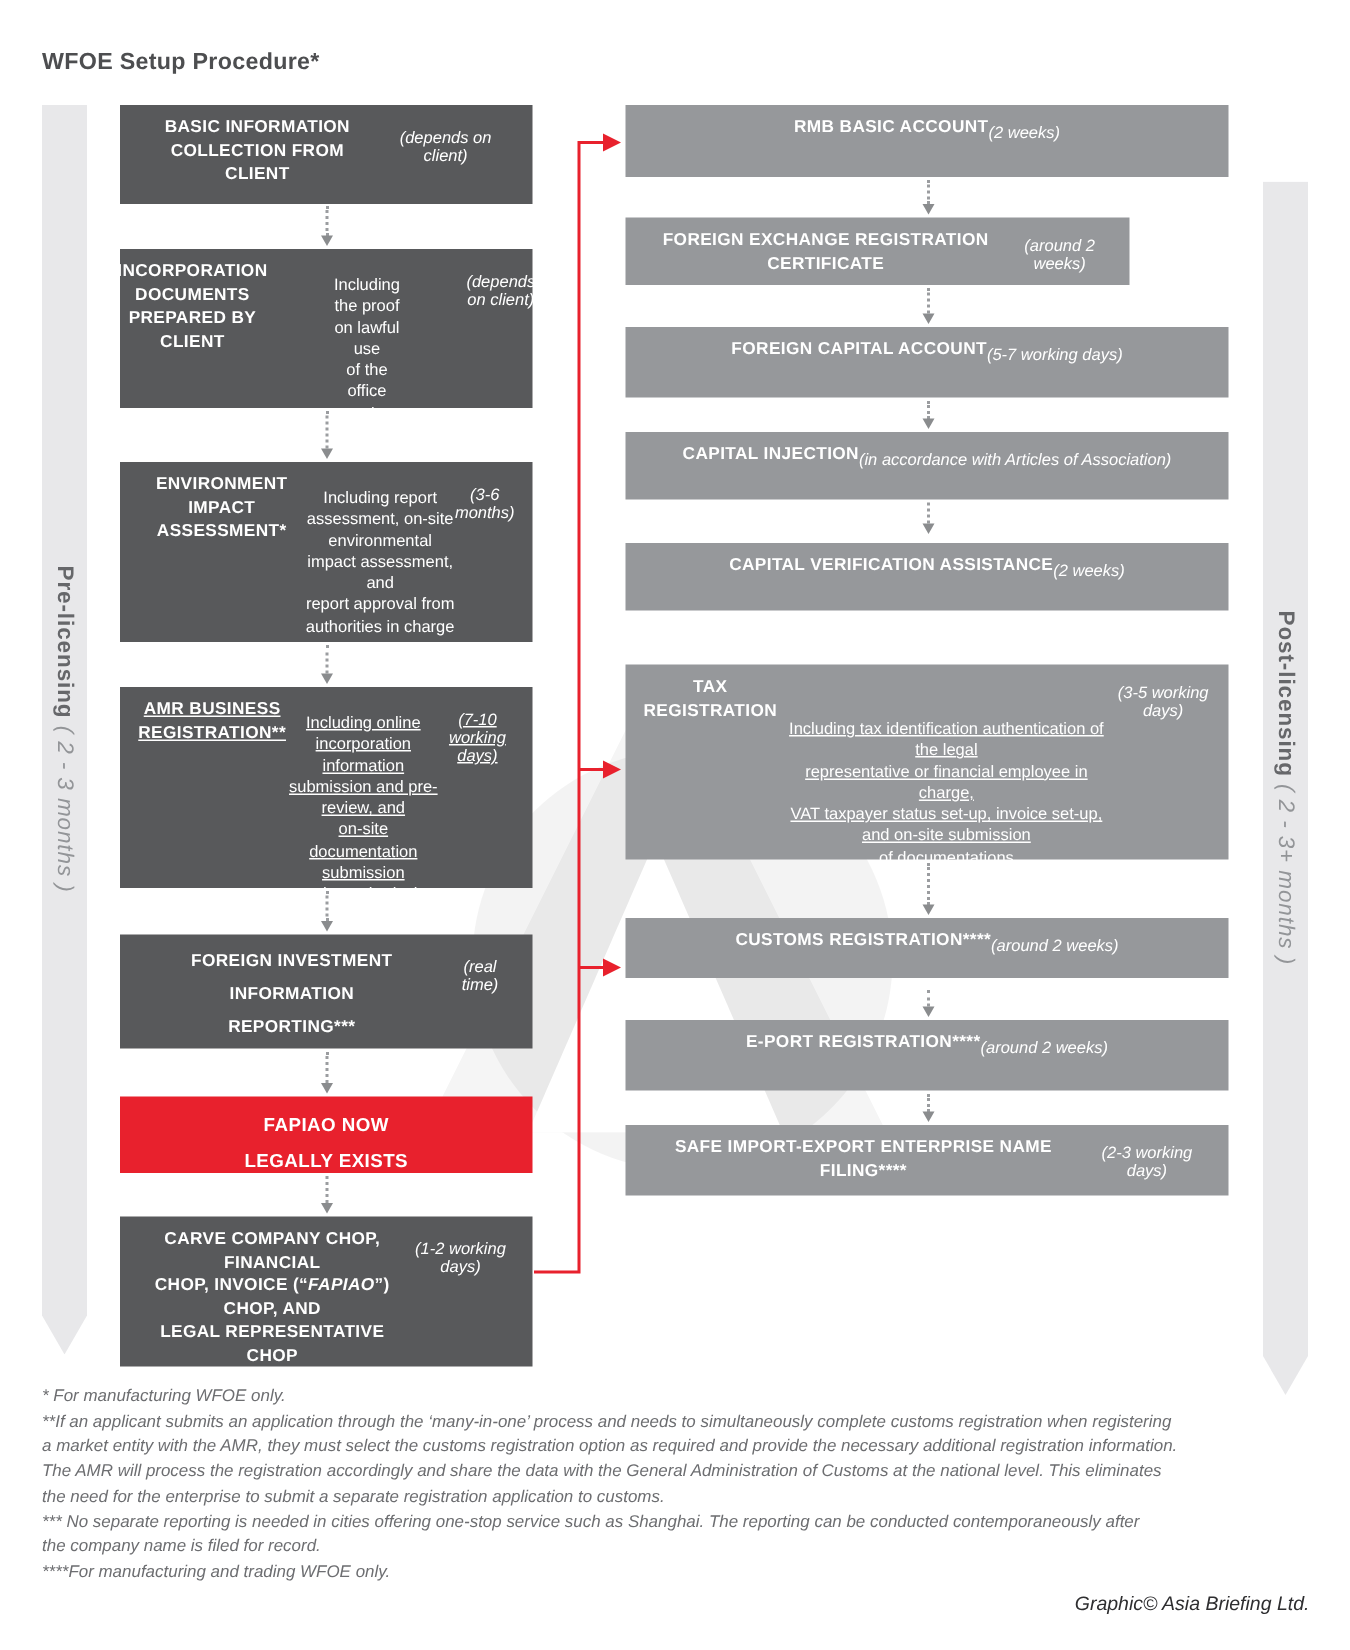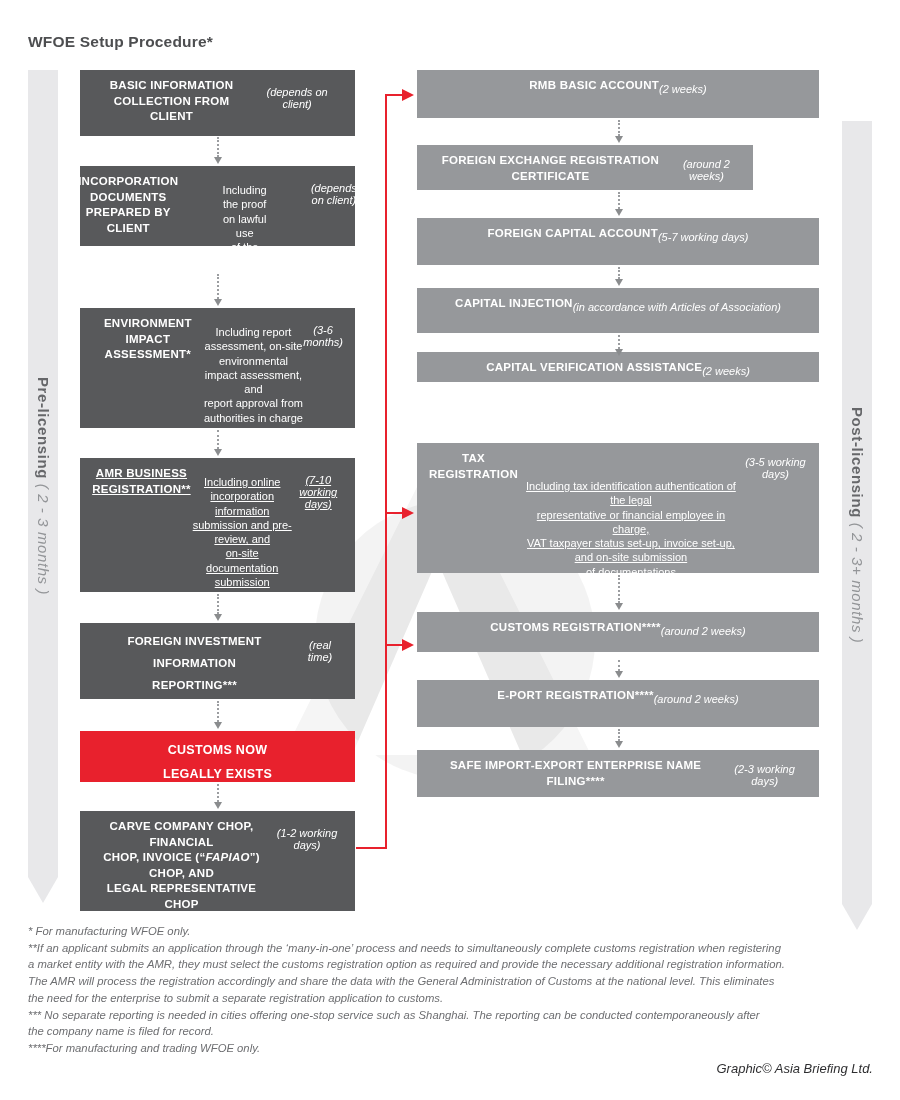--- a/index.html
+++ b/index.html
@@ -80,21 +80,21 @@
       <span class="bl-ital">( 2 - 3+ months )</span>
     </div>
   </div>
 
   <div class="box dark" style="left:80px;top:70px;width:275px;height:66px;">
     <div class="hdr">BASIC INFORMATION
 COLLECTION FROM CLIENT</div>
     <div class="time">(depends on client)</div>
   </div>
 
-  <div class="box dark" style="left:80px;top:166px;width:275px;height:80px;gap:44px;">
+  <div class="box dark" style="left:80px;top:166px;width:275px;height:106px;gap:44px;">
     <div class="hdr">INCORPORATION DOCUMENTS
 PREPARED BY CLIENT</div>
     <div class="bt">Including the proof on lawful use
 of the office premises</div>
     <div class="time">(depends on client)</div>
   </div>
 
   <div class="box dark" style="left:80px;top:308px;width:275px;height:120px;">
     <div class="hdr">ENVIRONMENT IMPACT ASSESSMENT*</div>
     <div class="bt">Including report assessment, on-site
@@ -112,21 +112,21 @@
     <div class="time">(7-10 working days)</div>
   </div>
 
   <div class="box dark" style="left:80px;top:623px;width:275px;height:76px;">
     <div class="hdr hdr-wide">FOREIGN INVESTMENT INFORMATION
 REPORTING***</div>
     <div class="time">(real time)</div>
   </div>
 
   <div class="box red-box" style="left:80px;top:731px;width:275px;height:51px;">
-    <div class="milestone-label">CUSTOMS NOW
+    <div class="milestone-label">FAPIAO NOW
 LEGALLY EXISTS</div>
   </div>
 
   <div class="box dark" style="left:80px;top:811px;width:275px;height:100px;">
     <div class="hdr"><span>CARVE COMPANY CHOP, FINANCIAL
 CHOP, INVOICE (“</span><span class="ital">FAPIAO</span><span>”) CHOP, AND
 LEGAL REPRESENTATIVE CHOP</span></div>
     <div class="time">(1-2 working days)</div>
   </div>
 
@@ -143,21 +143,21 @@
   <div class="box light" style="left:417px;top:218px;width:402px;height:47px;">
     <div class="hdr">FOREIGN CAPITAL ACCOUNT</div>
     <div class="time">(5-7 working days)</div>
   </div>
 
   <div class="box light" style="left:417px;top:288px;width:402px;height:45px;">
     <div class="hdr">CAPITAL INJECTION</div>
     <div class="time">(in accordance with Articles of Association)</div>
   </div>
 
-  <div class="box light" style="left:417px;top:352px;width:402px;height:30px;">
+  <div class="box light" style="left:417px;top:362px;width:402px;height:45px;">
     <div class="hdr">CAPITAL VERIFICATION ASSISTANCE</div>
     <div class="time">(2 weeks)</div>
   </div>
 
   <div class="box light" style="left:417px;top:443px;width:402px;height:130px;">
     <div class="hdr">TAX REGISTRATION</div>
     <div class="bt">Including tax identification authentication of the legal
 representative or financial employee in charge,
 VAT taxpayer status set-up, invoice set-up, and on-site submission
 of documentations</div>

